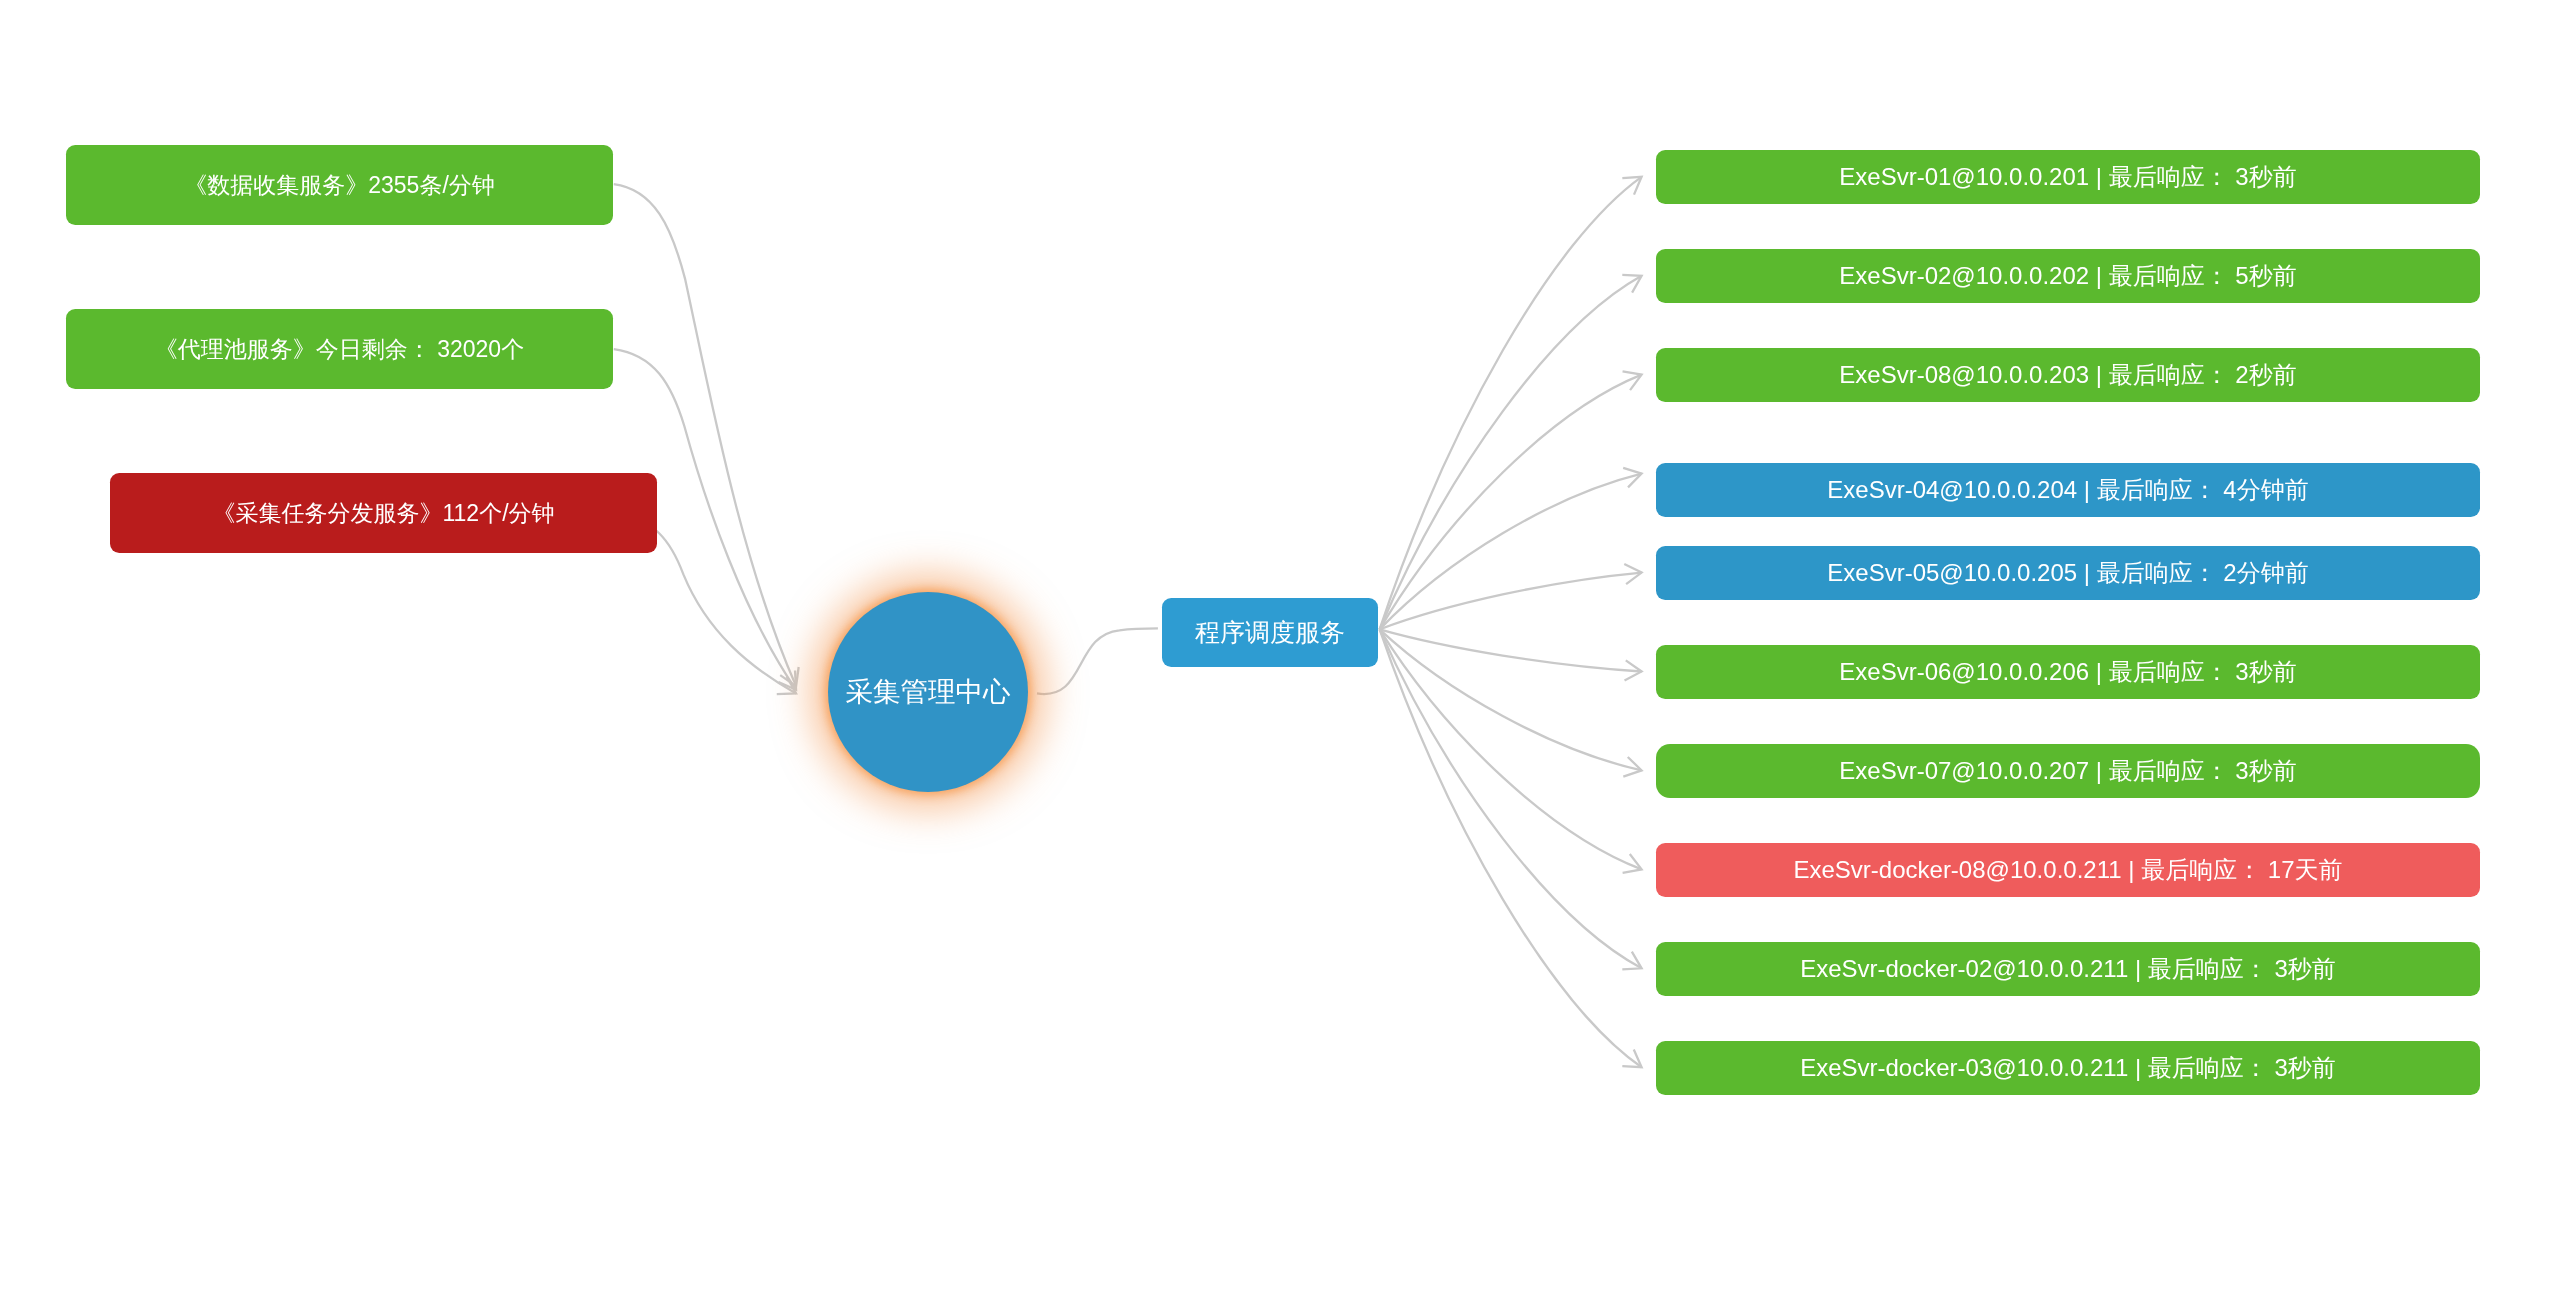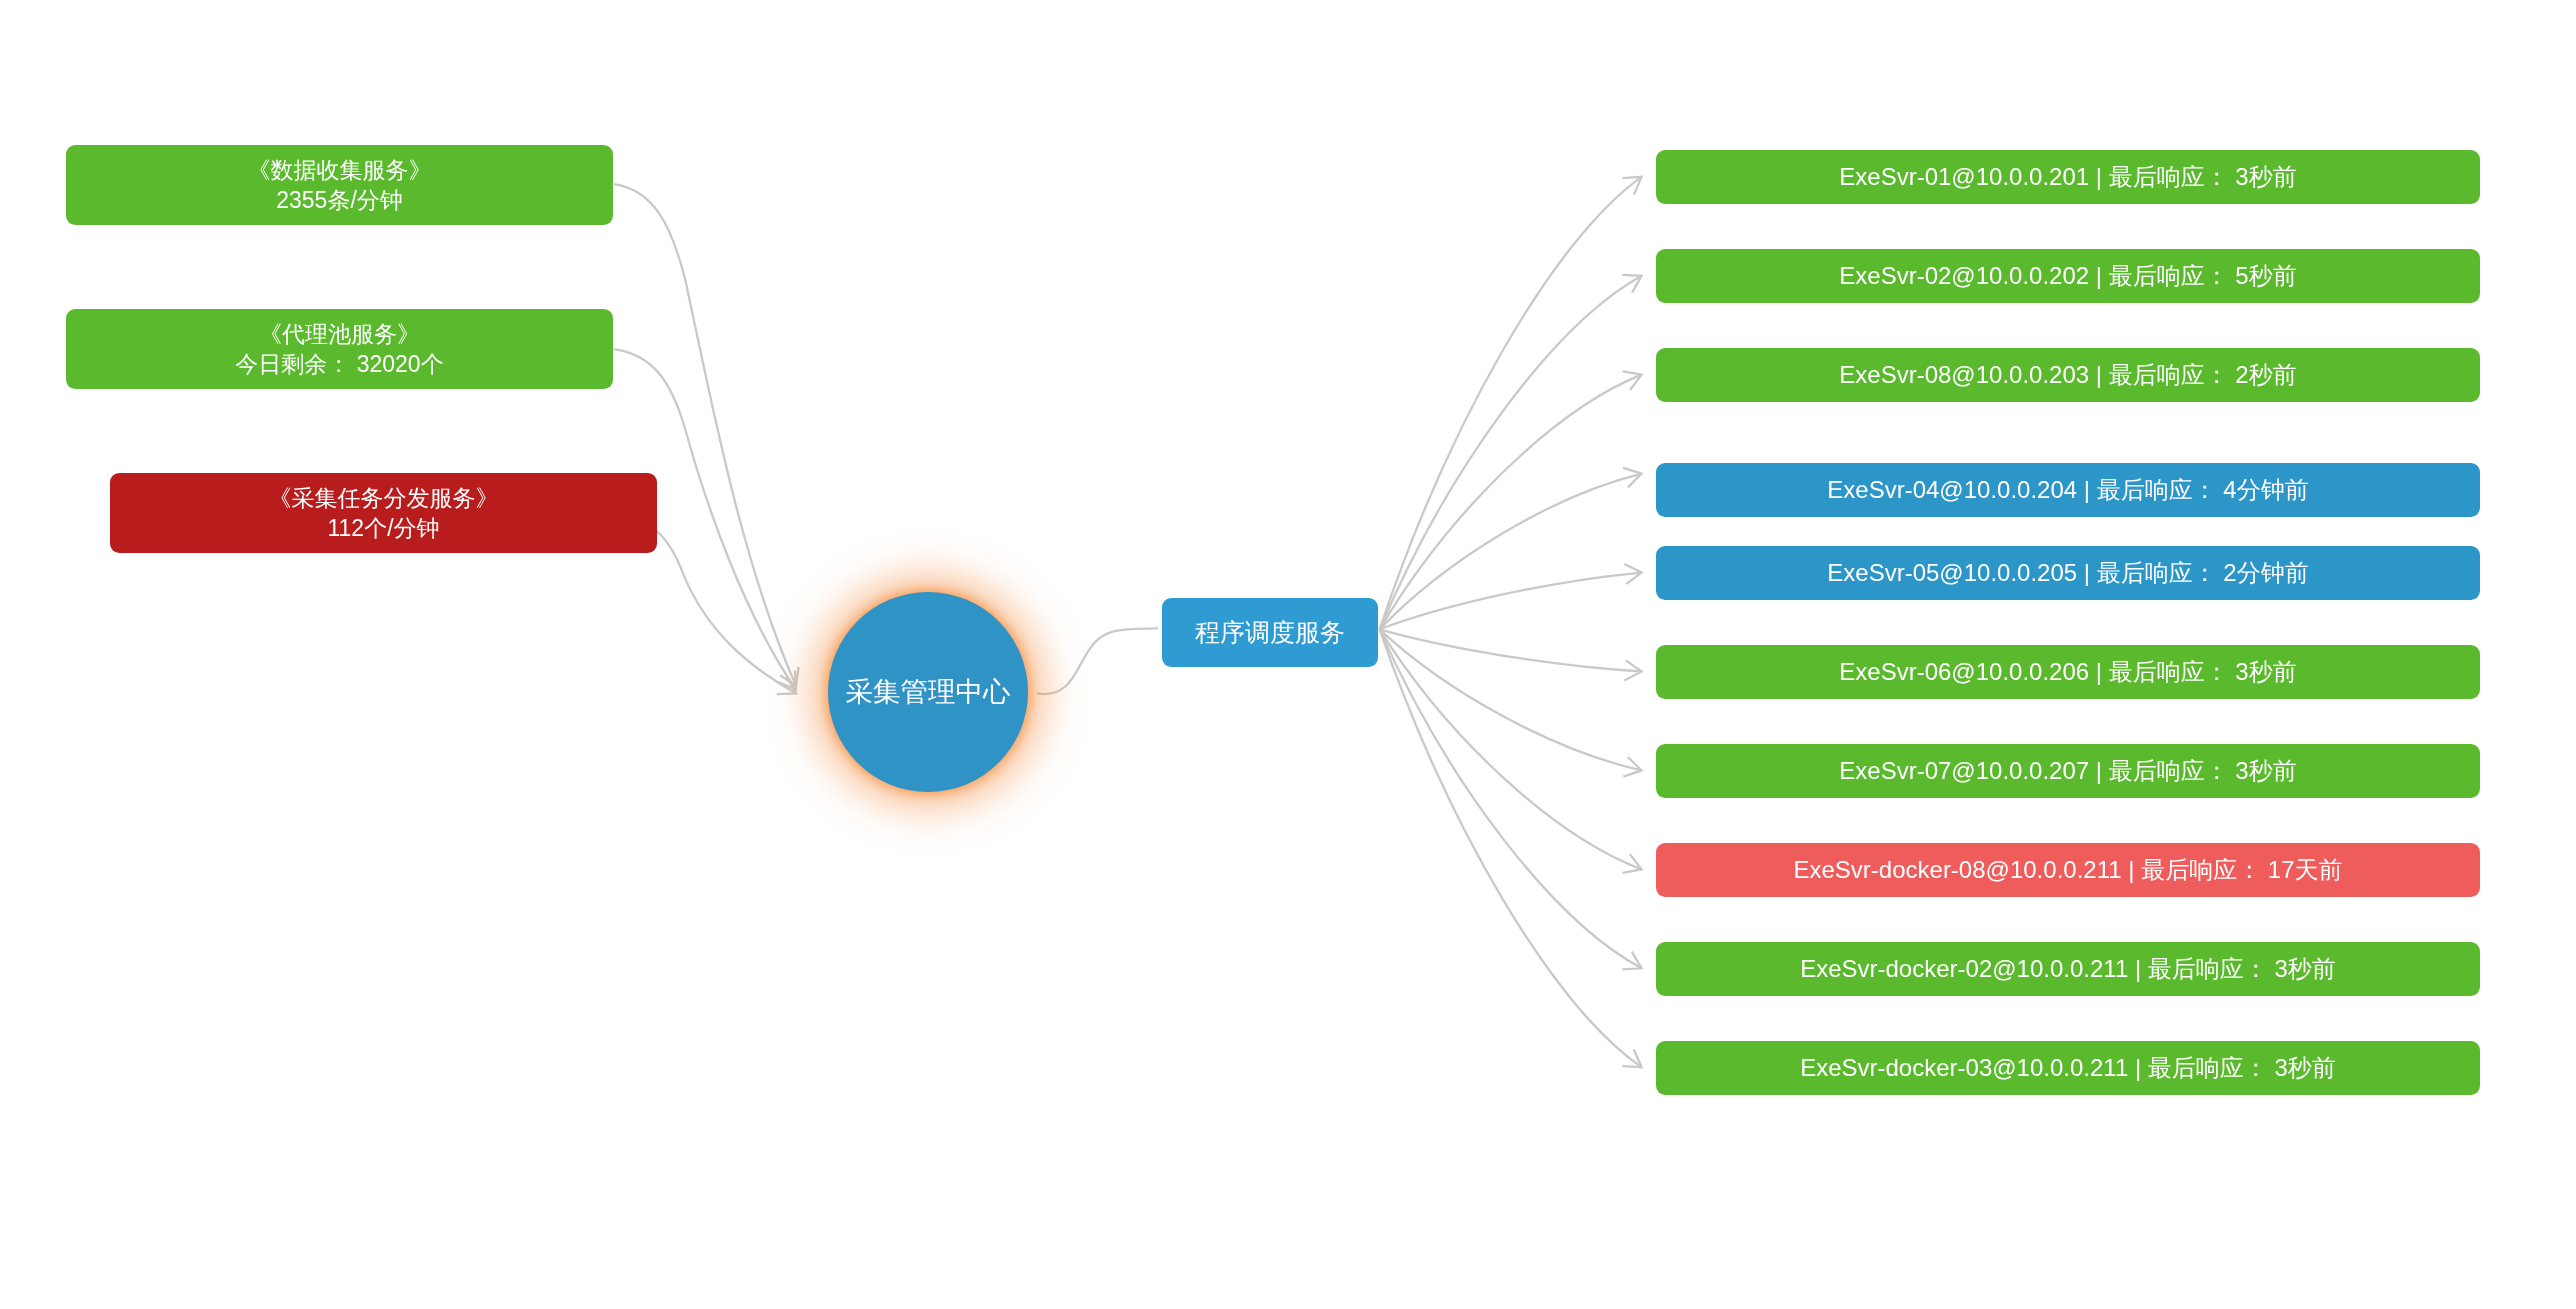--- a/index.html
+++ b/index.html
@@ -3,21 +3,21 @@
 <meta charset="utf-8">
 <style>
   html,body { margin:0; padding:0; background:#ffffff; }
   .stage {
     position:relative; width:2576px; height:1310px; overflow:hidden;
     font-family:"Liberation Sans", sans-serif; background:#ffffff;
   }
   .links { position:absolute; left:0; top:0; width:2576px; height:1310px; }
   .links path { fill:none; stroke:#C9C9C9; stroke-width:2.5; }
 
-  .node { position:absolute; display:flex; flex-direction:column; align-items:center;
+  .node { position:absolute; display:flex; flex-direction:row; align-items:center;
           justify-content:center; color:#ffffff; box-sizing:border-box; cursor:default; }
 
   
   .input { left:66px; width:547px; height:80px; border-radius:9.2px;
            font-size:23px; line-height:30px; text-align:center; }
   .input.pos-0 { top:145px; }
   .input.pos-1 { top:309px; }
   .input.pos-2 { top:473px; }
 
   
@@ -36,21 +36,21 @@
   
   .sched { left:1162px; top:598px; width:216px; height:69px; border-radius:9.2px;
            background:#2E9CD2; font-size:25px; }
 
   
   .bar { left:1656px; width:824px; height:54px; border-radius:9.2px;
          font-size:24px; flex-direction:row; }
   .bar.pos-0 { top:150px;text-align:right; }  .bar.pos-1 { top:249px; }
   .bar.pos-2 { top:348px; }  .bar.pos-3 { top:463px; }
   .bar.pos-4 { top:546px; }  .bar.pos-5 { top:645px; }
-  .bar.pos-6 { top:744px; }  .bar.pos-7 { top:843px; }
+  .bar.pos-6 { top:744px;border-radius:14px; }  .bar.pos-7 { top:843px; }
   .bar.pos-8 { top:942px; } .bar.pos-9 { top:1041px; }
 </style>
 </head>
 <body>
 
 <div class="stage">
 
   <svg class="links" viewBox="0 0 2812 1430" xmlns="http://www.w3.org/2000/svg">
     <defs>
       <marker id="arw" viewBox="0 0 28 28" markerWidth="28" markerHeight="28" refX="24" refY="14" orient="auto" markerUnits="userSpaceOnUse">

